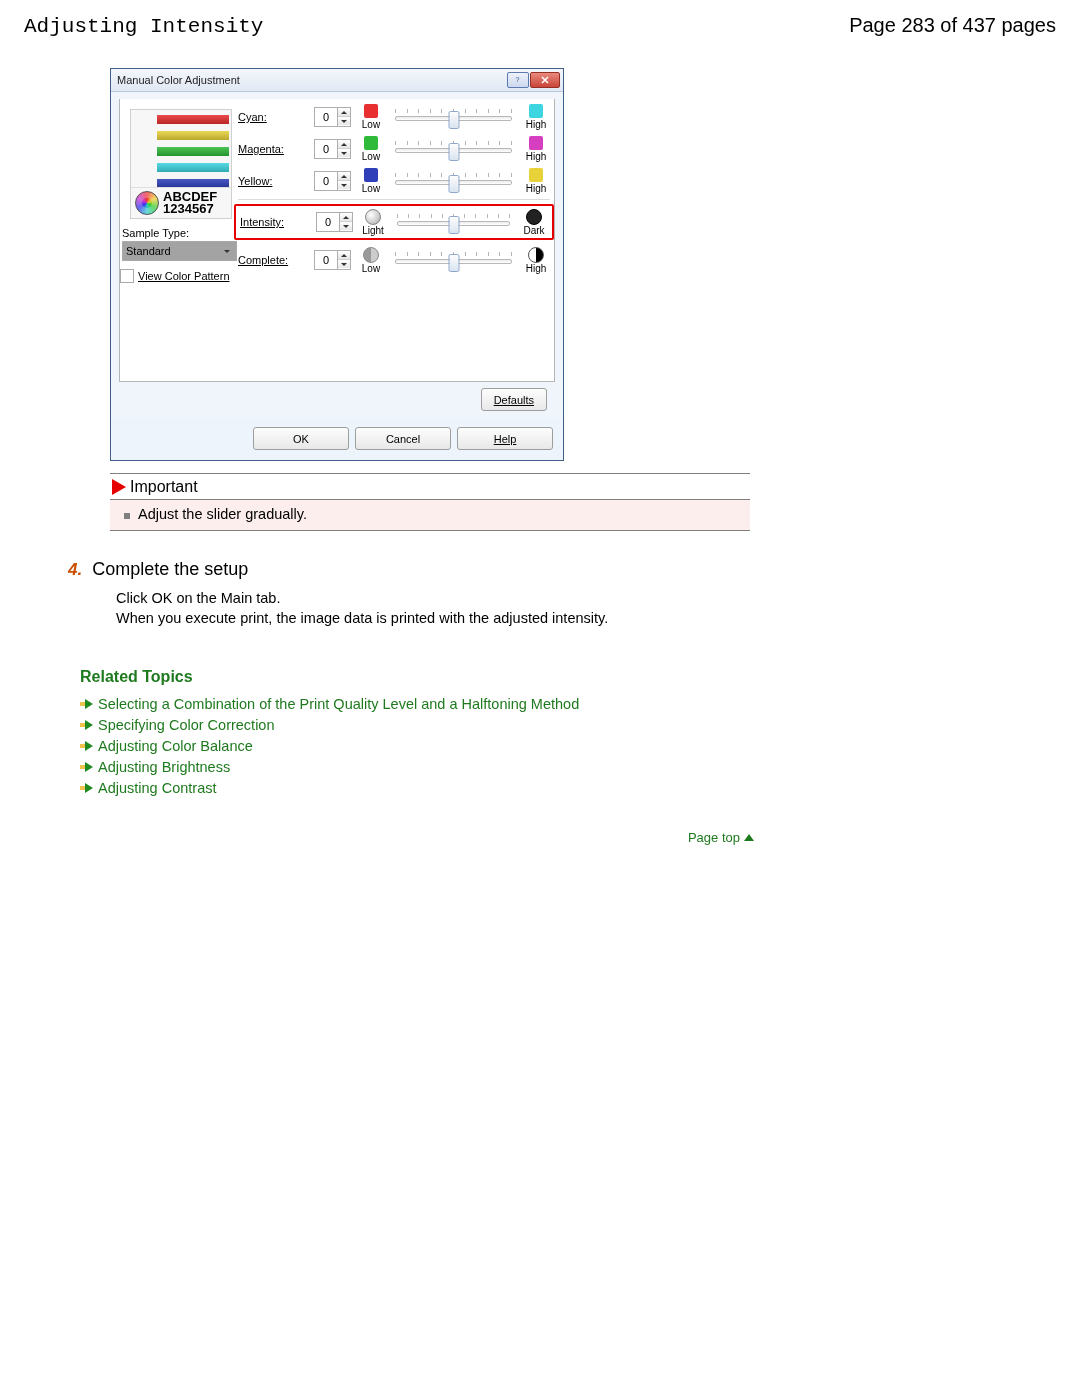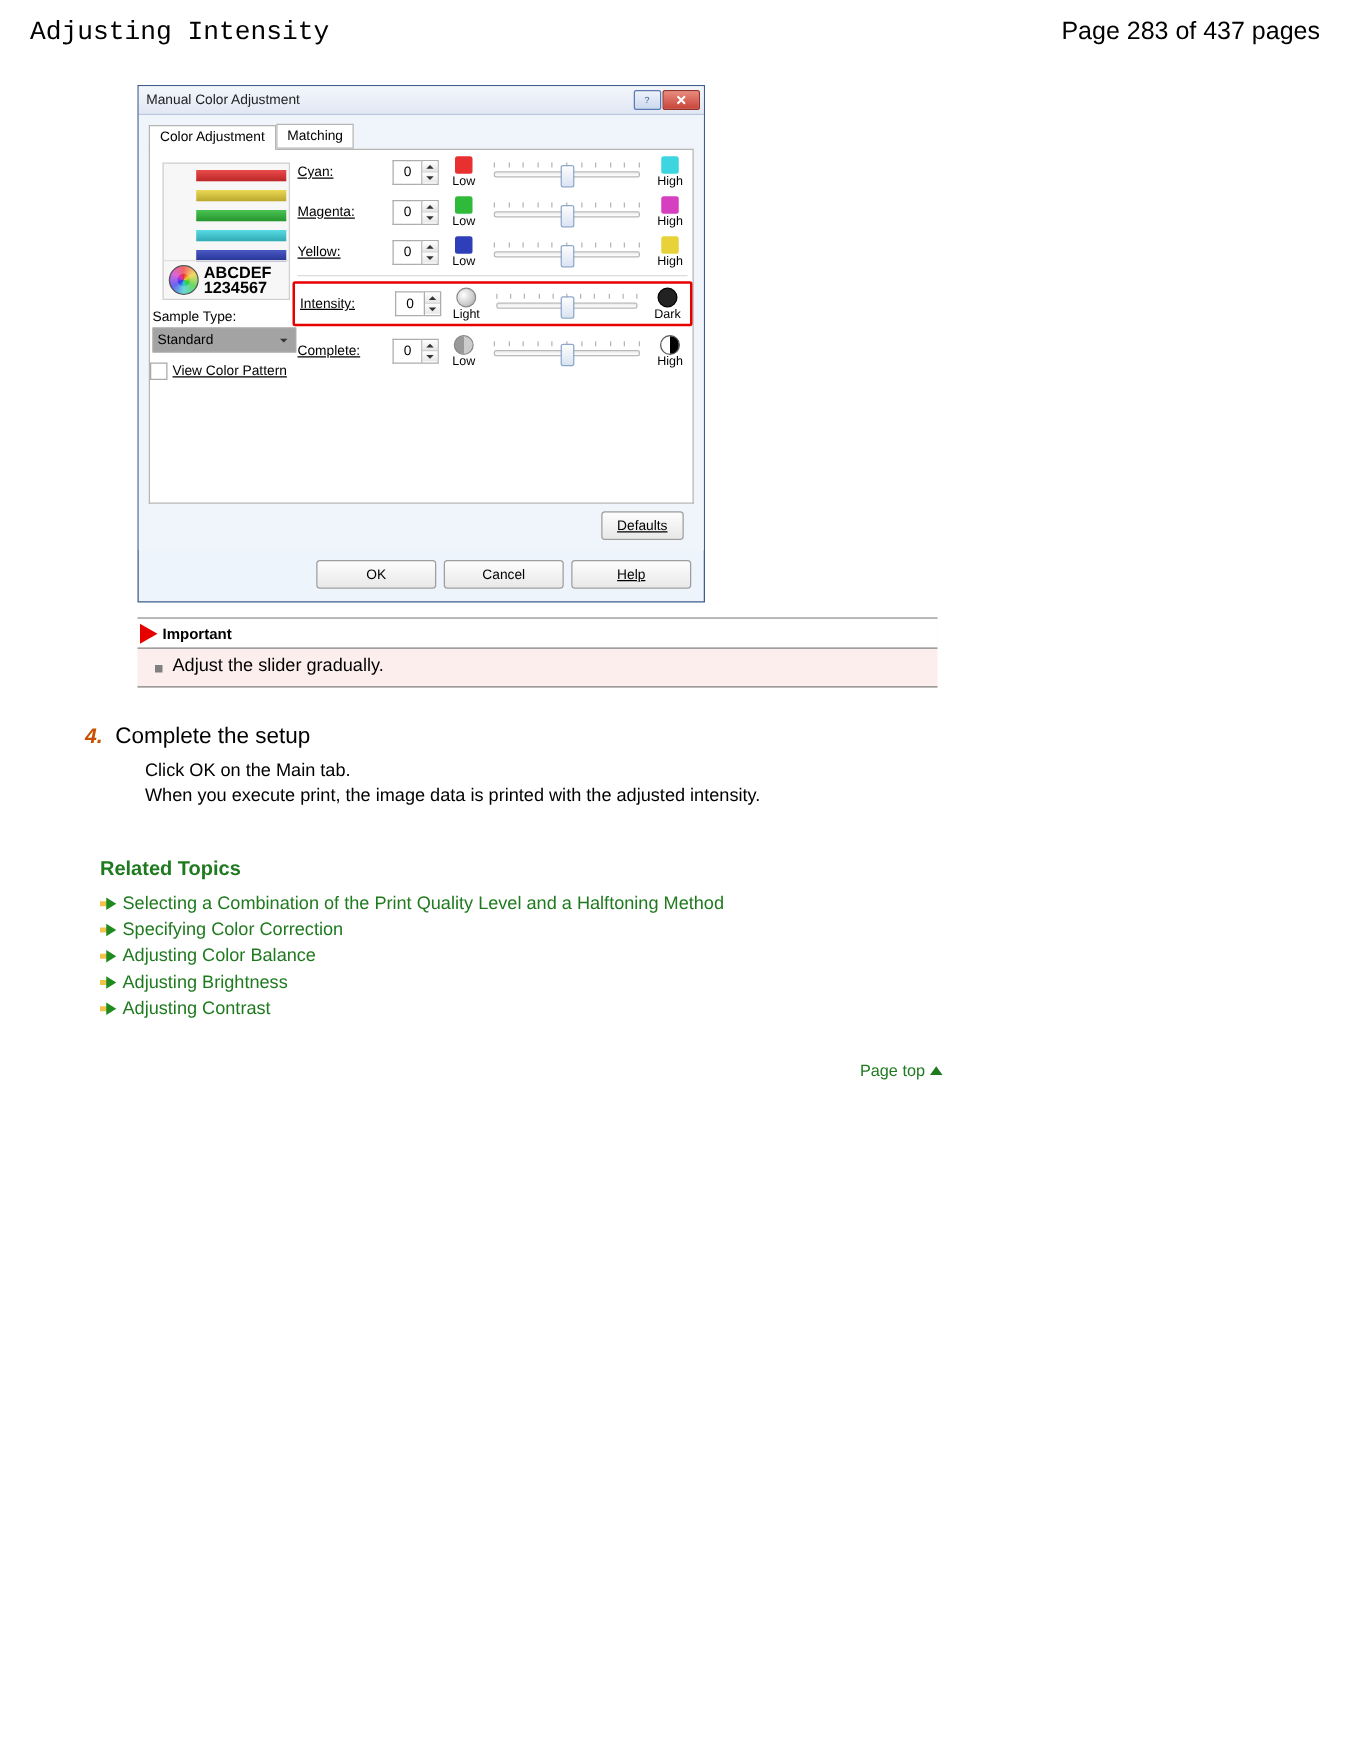--- a/index.html
+++ b/index.html
@@ -297,21 +297,21 @@
     padding: 4px 0 3px 0;
   }
   .play-icon {
     width: 0; height:0;
     border-top: 8px solid transparent;
     border-bottom: 8px solid transparent;
     border-left: 14px solid #e60000;
     margin-right: 4px;
     margin-left: 2px;
   }
-  .important-hdr .txt { font-weight:bold; font-size:12px; }
+  .important-hdr .txt { font-weight:normal; font-size:16px; }
   .important-body {
     display:flex; align-items:flex-start;
     padding: 6px 0 0 14px;
     font-size: 14.5px;
   }
   .sq-bullet {
     width:6px;height:6px;background:#808080;margin:7px 8px 0 0;flex:none;
   }
 
   
@@ -387,24 +387,20 @@
           </div>
           <div class="winbtn close">
             <svg viewBox="0 0 10 10">
                 <path d="M2 2 L8 8 M8 2 L2 8" stroke="#fff" stroke-width="1.6"></path>
               </svg>
           </div>
         </div>
       </div>
 
       <div class="tabs-outer">
-        <div class="tabs">
-          <div class="tab active">Color Adjustment</div>
-          <div class="tab inactive">Matching</div>
-        </div>
 
         <div class="tab-body">
 
           <div class="preview">
             <div class="pencils">
               <div class="pencil">
                   <div class="tip"></div>
                   <div class="shaft" style="background-color:#e83030"></div>
                 </div>
               <div class="pencil">

